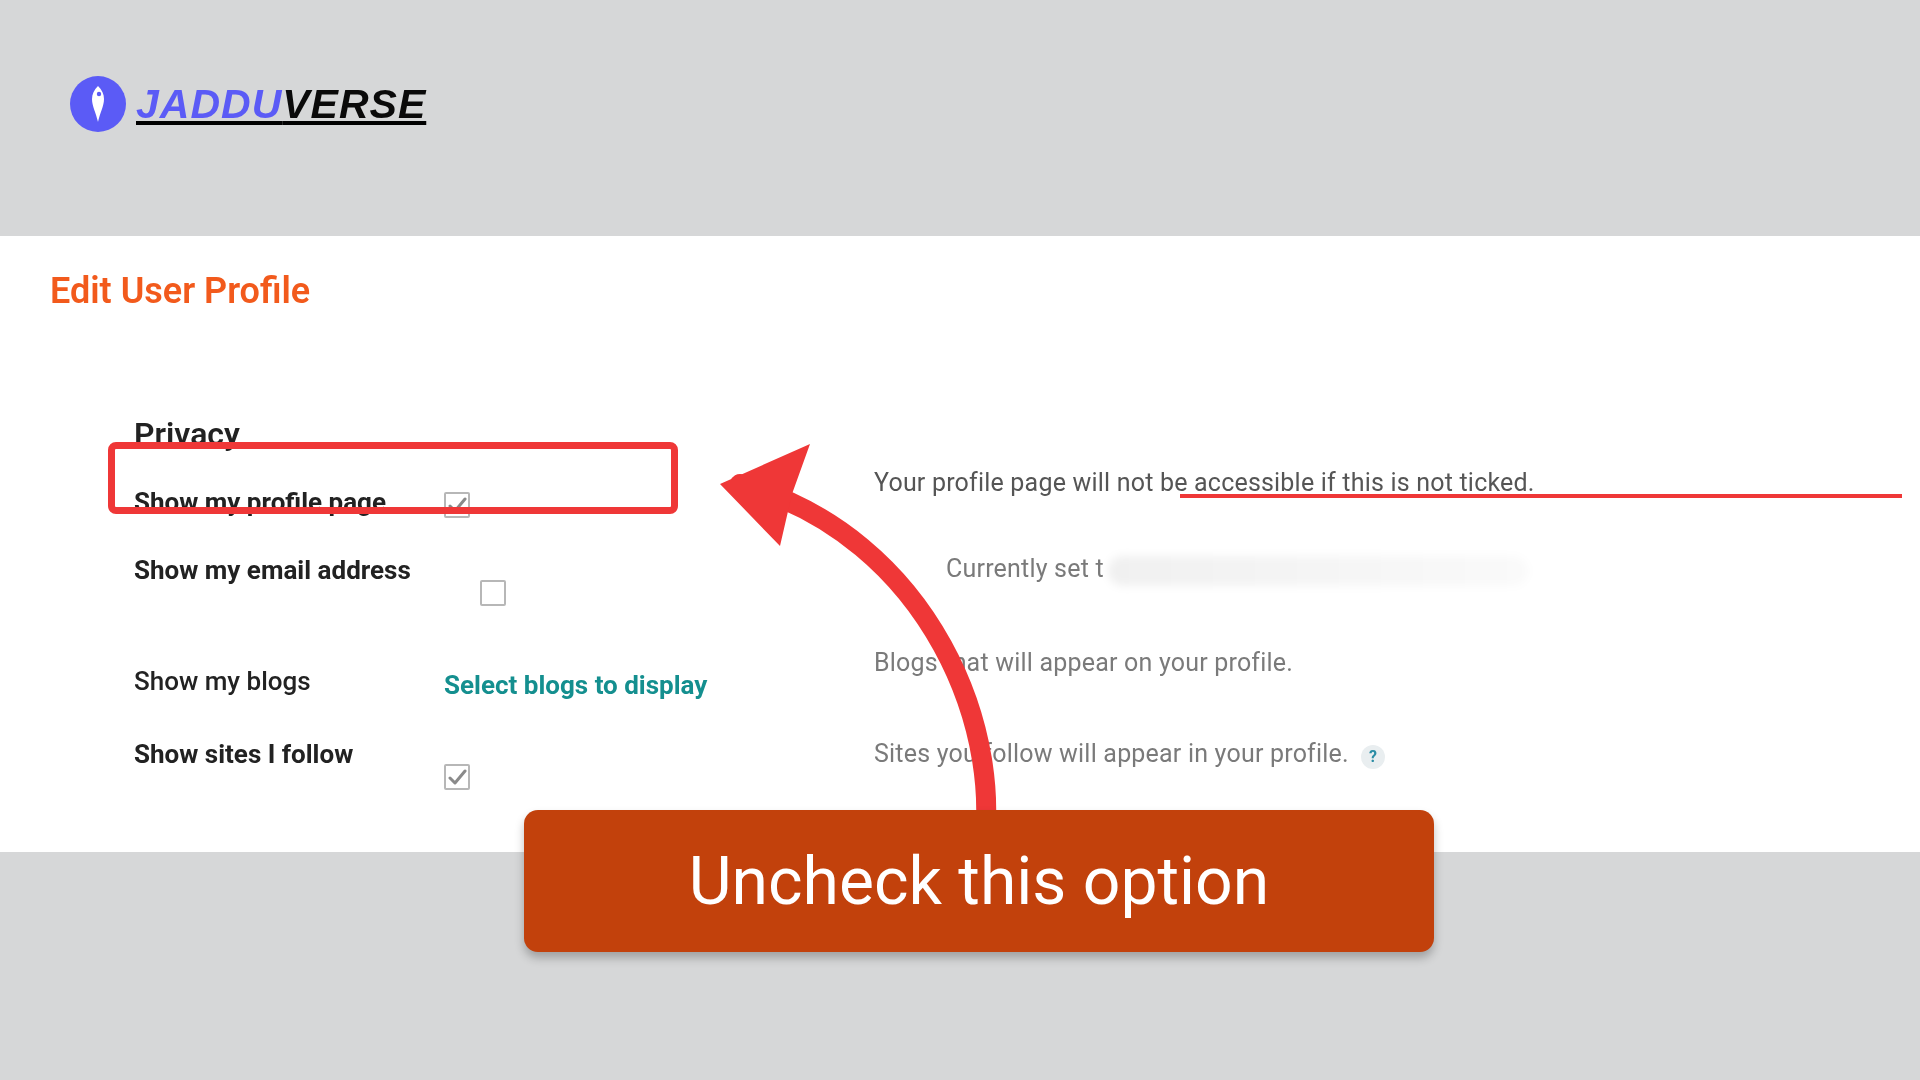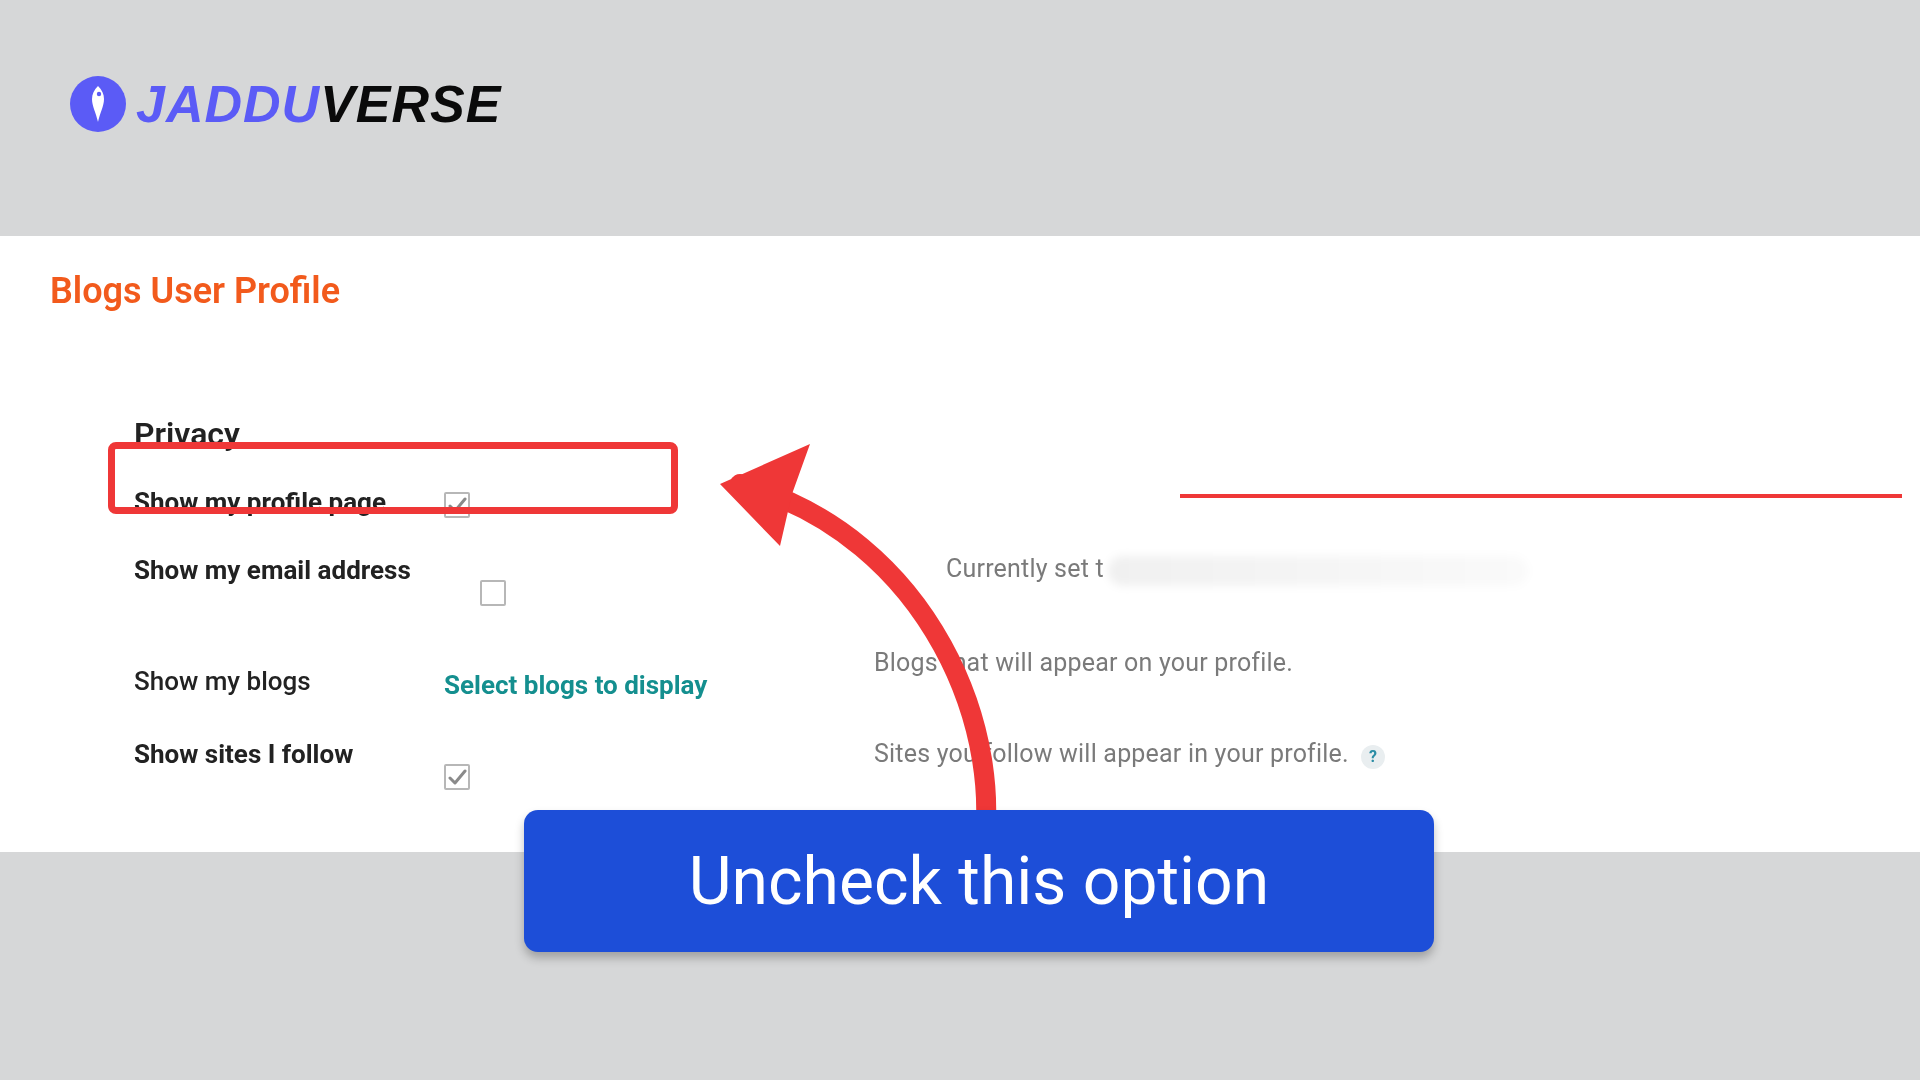--- a/index.html
+++ b/index.html
@@ -3,21 +3,21 @@
 <meta charset="utf-8">
 <style>
   * { margin: 0; padding: 0; box-sizing: border-box; }
   html, body { width: 1920px; height: 1080px; font-family: -apple-system, BlinkMacSystemFont, "Segoe UI", Roboto, Arial, sans-serif; background: #d6d7d8; overflow: hidden; }
   .stage { position: relative; width: 1920px; height: 1080px; }
 
   
   .logo { position: absolute; left: 70px; top: 76px; height: 56px; display: flex; align-items: center; gap: 10px; }
   .logo-badge { width: 56px; height: 56px; border-radius: 50%; background: #5b5bf6; display: flex; align-items: center; justify-content: center; }
   .logo-badge svg { width: 30px; height: 40px; }
-  .logo-text { font-family: Arial Black, Arial, sans-serif; font-weight: 900; font-size: 52px; letter-spacing: 1px; font-style: italic; }
+  .logo-text { font-family: Arial Black, Arial, sans-serif; font-weight: 900; font-size: 41px; letter-spacing: 1px; font-style: italic; text-decoration: underline; }
   .logo-text .p1 { color: #5b5bf6; }
   .logo-text .p2 { color: #0a0a0a; }
 
   
   .panel { position: absolute; left: 0; top: 236px; right: 0; height: 616px; background: #ffffff; }
 
   .page-title { position: absolute; left: 50px; top: 34px; font-size: 36px; font-weight: 600; color: #f25a1c; }
 
   .section-title { position: absolute; left: 134px; top: 144px; font-size: 32px; font-weight: 600; color: #222; margin-top: 35px; }
 
@@ -49,52 +49,53 @@
   .desc-underline { position: absolute; left: 1180px; top: 258px; width: 722px; height: 4px; background: #ef3737; }
 
   
   .blur-pill { display:inline-block; width: 420px; height: 30px; margin-left:4px; background: linear-gradient(90deg, rgba(0,0,0,0.06), rgba(0,0,0,0.02)); border-radius: 16px; filter: blur(4px); vertical-align: middle; }
 
   
   .arrow-wrap { position: absolute; left: 680px; top: 200px; width: 360px; height: 430px; pointer-events: none; }
   .arrow-wrap svg { width: 100%; height: 100%; overflow: visible; }
 
   
-  .callout { position: absolute; left: 524px; top: 810px; width: 910px; height: 142px; background: #1d4ed8; color: #fff; border-radius: 14px; display: flex; align-items: center; justify-content: center; font-size: 66px; font-weight: 400; box-shadow: 0 6px 10px rgba(0,0,0,0.25); }
+  .callout { position: absolute; left: 524px; top: 810px; width: 910px; height: 142px; background: #c2410c; color: #fff; border-radius: 14px; display: flex; align-items: center; justify-content: center; font-size: 66px; font-weight: 400; box-shadow: 0 6px 10px rgba(0,0,0,0.25); }
 </style>
 </head>
 <body>
 
 <div class="stage">
 
   <div class="logo">
     <span class="logo-badge">
       <svg viewBox="0 0 30 40">
           <path d="M15 2c4 4 6 8 6 13 0 7-4 14-6 23-2-9-6-16-6-23 0-5 2-9 6-13z" fill="#fff"></path>
           <circle cx="16" cy="10" r="2.2" fill="#5b5bf6"></circle>
         </svg>
     </span>
     <span class="logo-text">
       <span class="p1">JADDU</span><span class="p2">VERSE</span>
     </span>
   </div>
 
   <div class="panel">
-    <div class="page-title">Blogs User Profile</div>
+    <div class="page-title">Edit User Profile</div>
     <div class="section-title">Privacy</div>
 
     <div class="row row1">
       <div class="label">Show my profile page</div>
       <div class="control">
         <span class="chk checked">
           <svg viewBox="0 0 20 20">
               <path d="M3 11l5 5L18 4" stroke="#8a8a8a" stroke-width="3" fill="none" stroke-linecap="round" stroke-linejoin="round"></path>
             </svg>
         </span>
       </div>
+      <div class="desc" style="color:#555;">Your profile page will not be accessible if this is not ticked.</div>
     </div>
 
     <div class="row row2">
       <div class="label">Show my email address</div>
       <div class="control">
         <span class="chk">
           
         </span>
       </div>
       <div class="desc">

